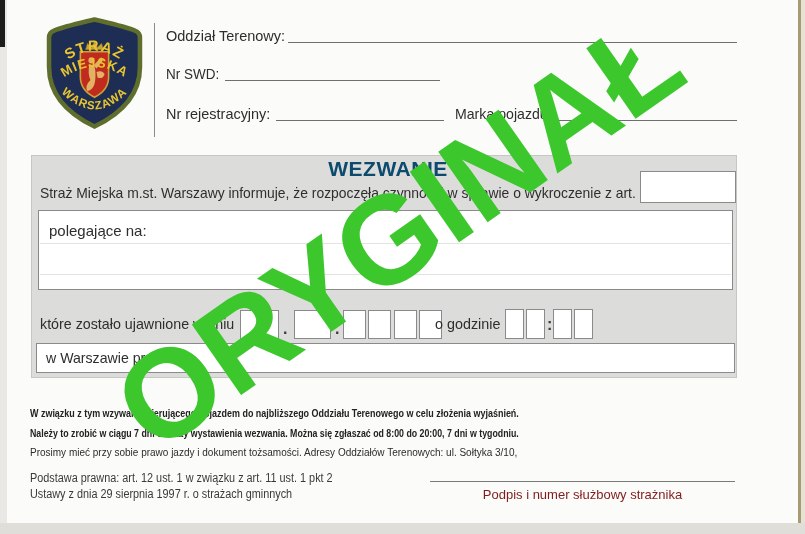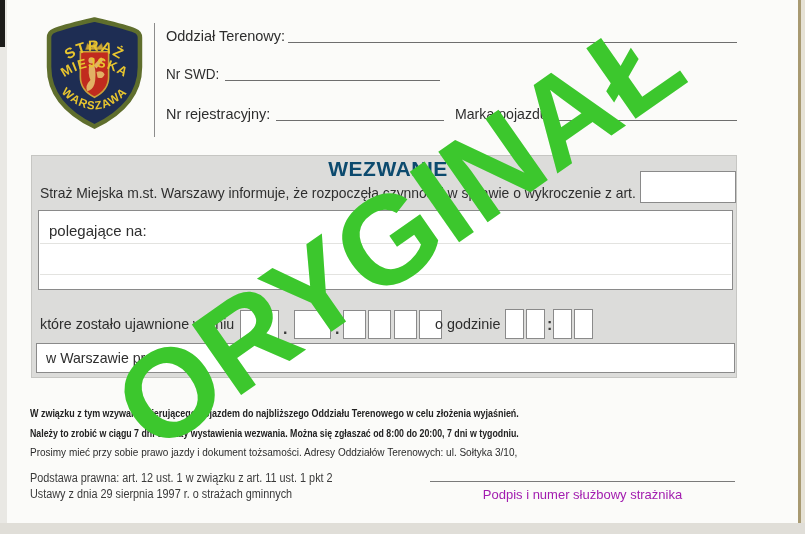--- a/index.html
+++ b/index.html
@@ -26,21 +26,21 @@
   .cell{background:#fff;border:1px solid #8a8a8a;box-sizing:border-box;}
   .sep{font-size:16px;color:#3a3a3a;font-weight:bold;}
   .flabel{font-size:15px;color:#2e2e2e;}
   
   .para{left:30px;top:404px;width:709px;font-size:10px;line-height:19.5px;color:#2c2c2c;}
   .para .b{font-weight:bold;color:#222;}
   .para div{white-space:nowrap;width:709px;}
   
   .legal{font-size:12px;color:#3a3a3a;}
   .sig-line{left:430px;top:481px;width:305px;border-top:1.4px solid #7a7a7a;height:0;}
-  .sig-label{left:430px;top:487px;width:305px;text-align:center;font-size:13px;color:#a21caf;}
+  .sig-label{left:430px;top:487px;width:305px;text-align:center;font-size:13px;color:#7f1d1d;}
   
   .watermark{left:398px;top:232px;transform:translate(-50%,-50%) rotate(-35deg);
              font-size:125px;font-weight:bold;letter-spacing:0px;color:#3cc72d;
              white-space:nowrap;z-index:30;line-height:1;}
   .fit{overflow:visible;}
 </style>
 </head>
 <body>
 
 <div class="page">

